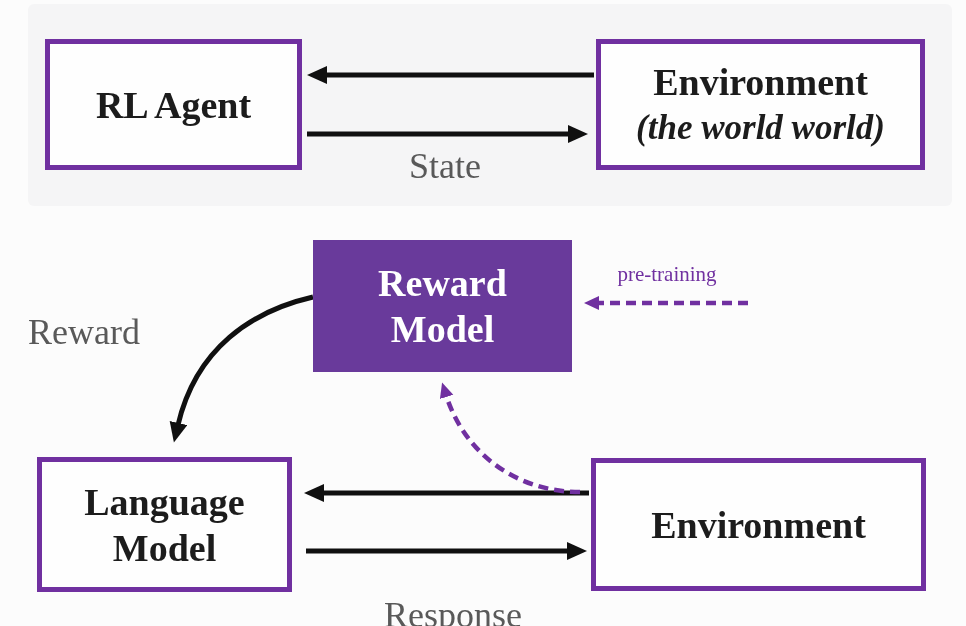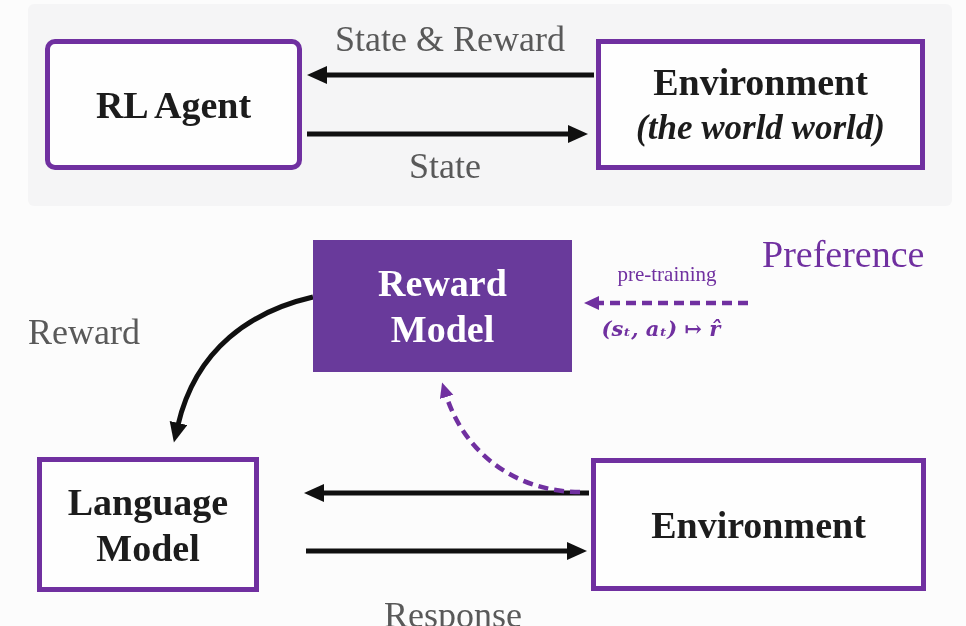--- a/index.html
+++ b/index.html
@@ -65,51 +65,48 @@
     <path class="arrow-black" d="M 594 75 L 325 75" marker-end="url(#mArrB)"></path>
     <path class="arrow-black" d="M 307 134 L 570 134" marker-end="url(#mArrB)"></path>
     <path class="arrow-black" d="M 313 297 C 252 311 196 348 178 425" marker-end="url(#mArrB)"></path>
     <path class="arrow-black" d="M 589 493 L 322 493" marker-end="url(#mArrB)"></path>
     <path class="arrow-black" d="M 306 551 L 569 551" marker-end="url(#mArrB)"></path>
 
     <path class="arrow-purple" d="M 748 303 L 597 303" marker-end="url(#mArrP)"></path>
     <path class="arrow-purple" d="M 580 492 C 515 492 464 452 446 395" marker-end="url(#mArrP)"></path>
   </svg>
 
-  <div class="box" style="left:45px;top:39px;width:257px;height:131px;border-radius:10px;">
+  <div class="box" style="left:45px;top:39px;width:257px;height:131px;">
     <span>RL Agent</span>
   </div>
 
   <div class="box" style="left:596px;top:39px;width:329px;height:131px;">
     <span>Environment</span>
     <span class="sub">(the world world)</span>
   </div>
 
-  <div class="lbl" style="left:300px;top:17px;width:300px;">State &amp; Reward</div>
 
   <div class="lbl" style="left:305px;top:144px;width:280px;">State</div>
 
   <div class="box filled" style="left:313px;top:240px;width:259px;height:132px;">
     <span>Reward</span>
     <span>Model</span>
   </div>
 
   <div class="ptext pretrain" style="left:577px;top:262px;width:180px;">pre-training</div>
 
-  <div class="ptext formula" style="left:571px;top:317px;width:180px;">(sₜ, aₜ) ↦ r̂</div>
 
   <div class="ptext hpd" style="left:762px;top:231px;">
-    <div>Preference</div>
   </div>
 
   <div class="lbl left" style="left:28px;top:309px;width:200px;">
     <div>Reward</div>
   </div>
 
-  <div class="box" style="left:37px;top:457px;width:222px;height:135px;text-align:center;">
+  <div class="box" style="left:37px;top:457px;width:255px;height:135px;text-align:center;">
     <span>Language</span>
     <span>Model</span>
   </div>
 
   <div class="box" style="left:591px;top:458px;width:335px;height:133px;">
     <span>Environment</span>
   </div>
 
 
   <div class="lbl" style="left:343px;top:593px;width:220px;">Response</div>

